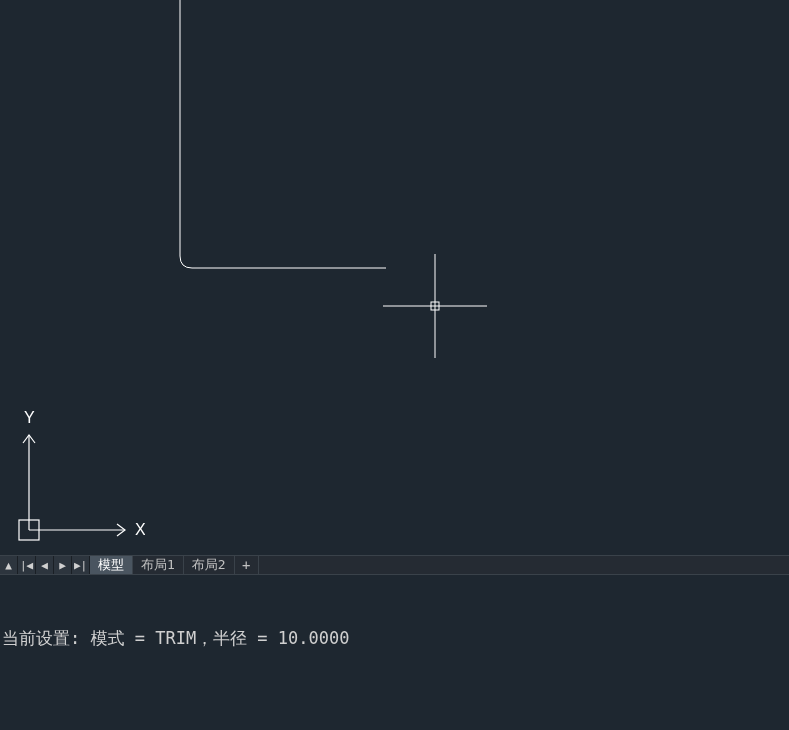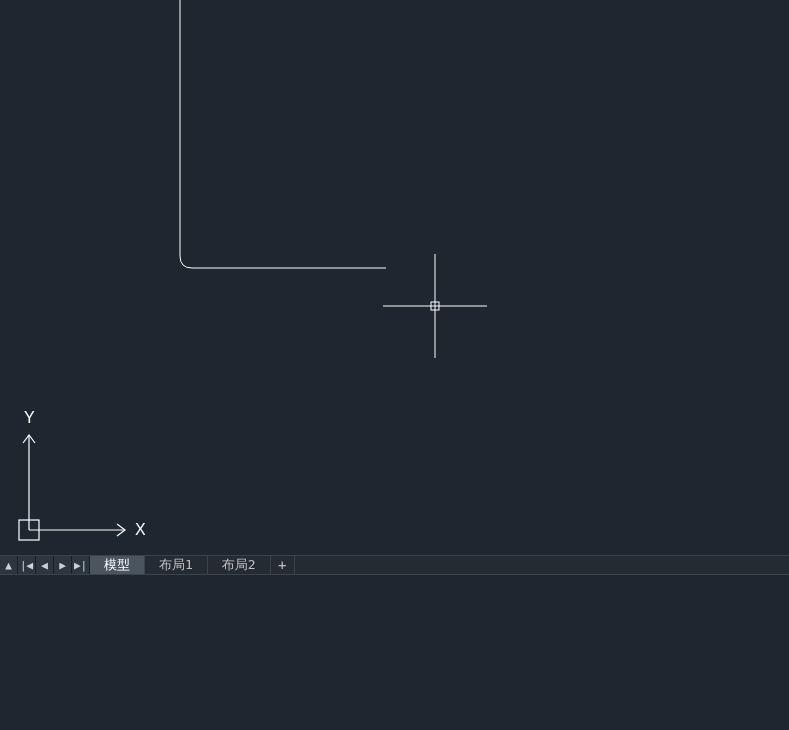--- a/index.html
+++ b/index.html
@@ -72,21 +72,21 @@
     align-items: center;
     justify-content: center;
     background: #2d353e;
     border-right: 1px solid #1a1f25;
     cursor: pointer;
     color: #d0d0d0;
     font-size: 11px;
     line-height: 1;
   }
   .tab {
-    padding: 0 14px;
+    padding: 0 8px;
     height: 100%;
     display: flex;
     align-items: center;
     border-right: 1px solid #3a424a;
     cursor: pointer;
   }
   .tab.active {
     background: #4a5560;
     color: #ffffff;
   }
@@ -144,17 +144,18 @@
   <div class="tab-nav-btn">◀</div>
   <div class="tab-nav-btn">▶</div>
   <div class="tab-nav-btn">▶|</div>
   <div class="tab active">模型</div>
   <div class="tab">布局1</div>
   <div class="tab">布局2</div>
   <div class="tab-add">+</div>
 </div>
 
 <div class="command-area">
+  <span class="command-line">当前设置: 模式 = TRIM，半径 = 10.0000</span>
   
   
   
   
 </div>
 
 </body></html>

